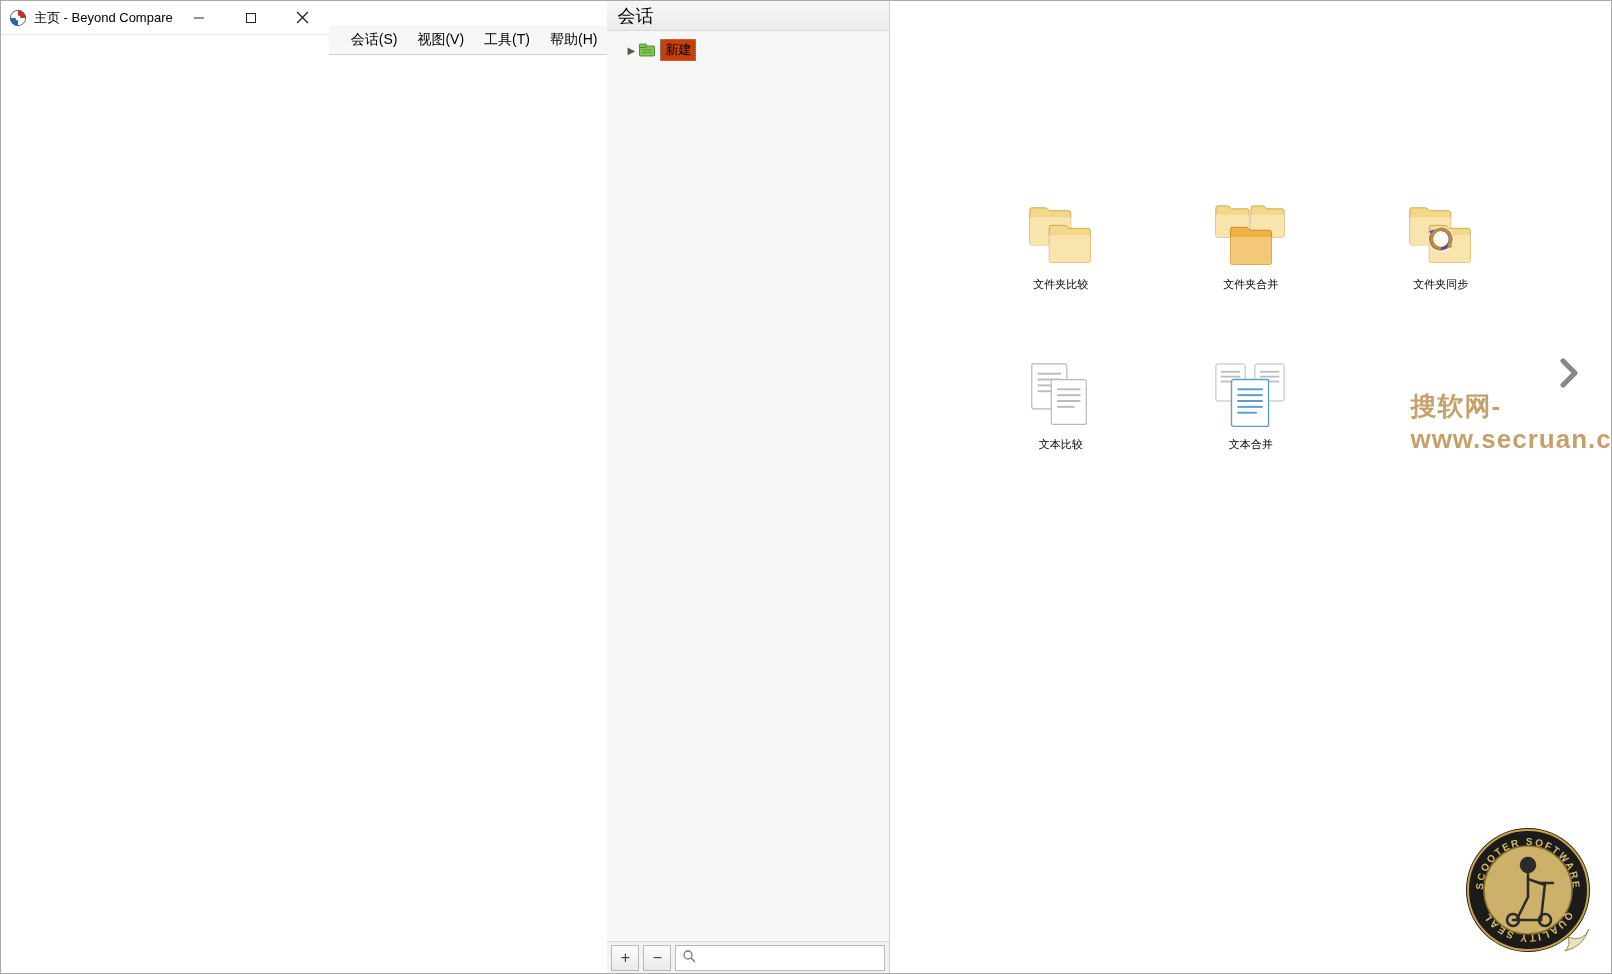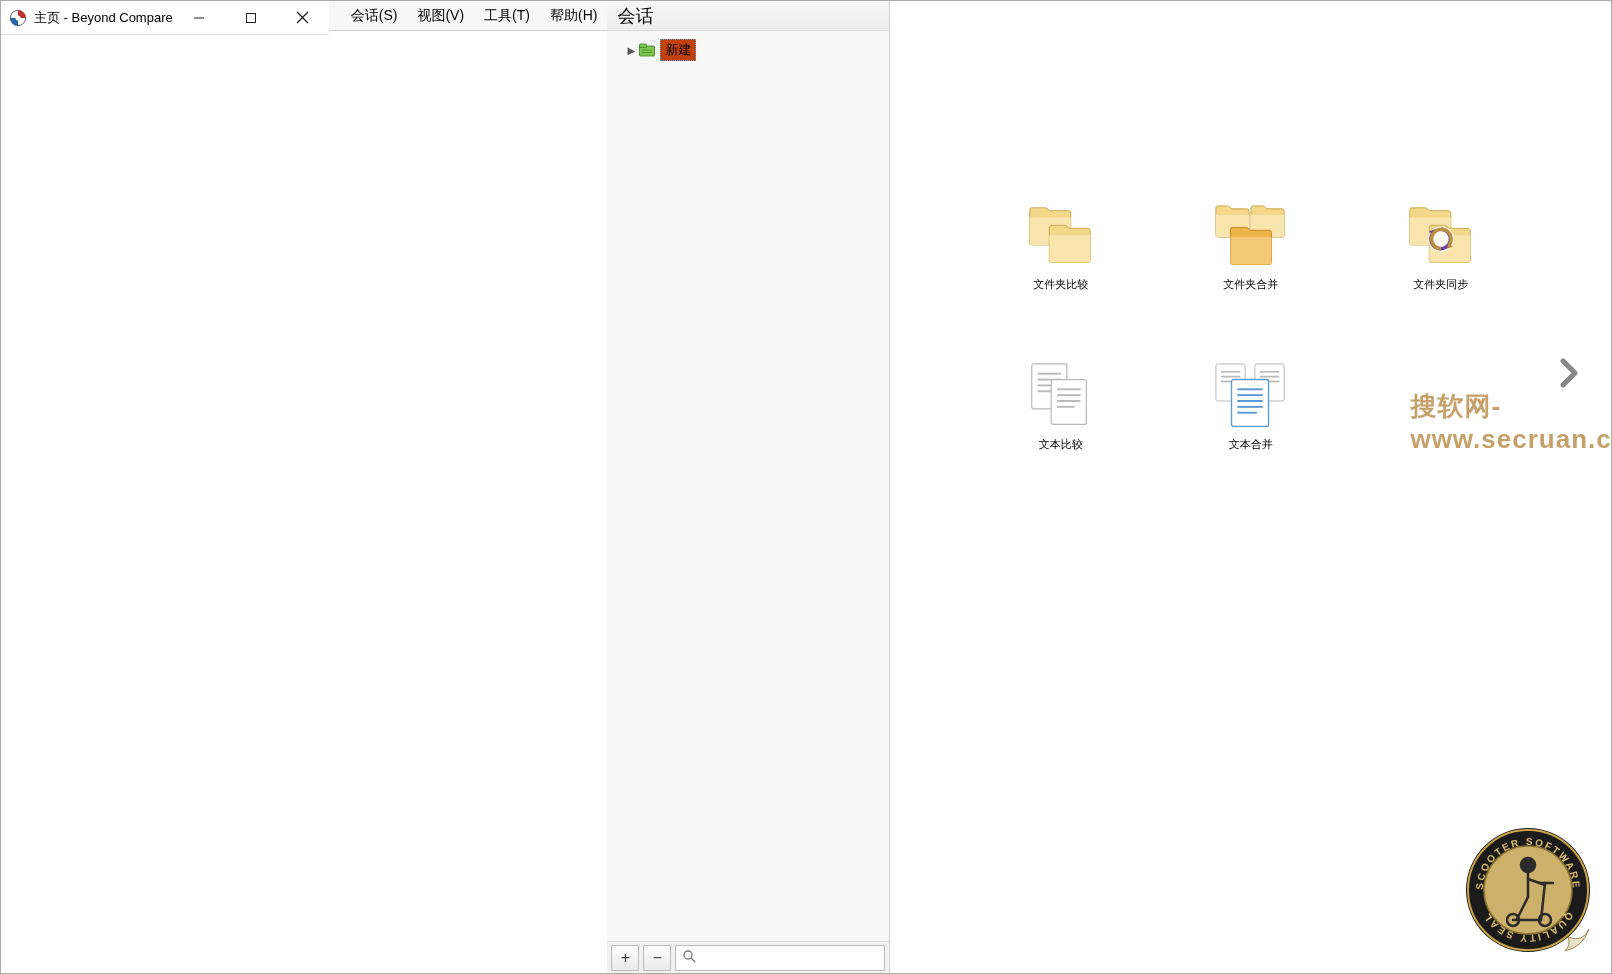--- a/index.html
+++ b/index.html
@@ -30,20 +30,21 @@
 .titlebar .win-btn { width: 52px; height: 34px; display: flex; align-items: center; justify-content: center; }
 
 
 .menubar {
   height: 30px;
   background: #f7f7f7;
   border-bottom: 1px solid #d0d0d0;
   display: flex;
   align-items: center;
   padding-left: 12px;
+  margin-top: 24px;
 }
 .menubar .menu-item { padding: 4px 10px; font-size: 14px; }
 
 
 .body { flex: 1; display: flex; min-height: 0; }
 
 
 .sidebar {
   width: 283px;
   background: #f5f5f5;

